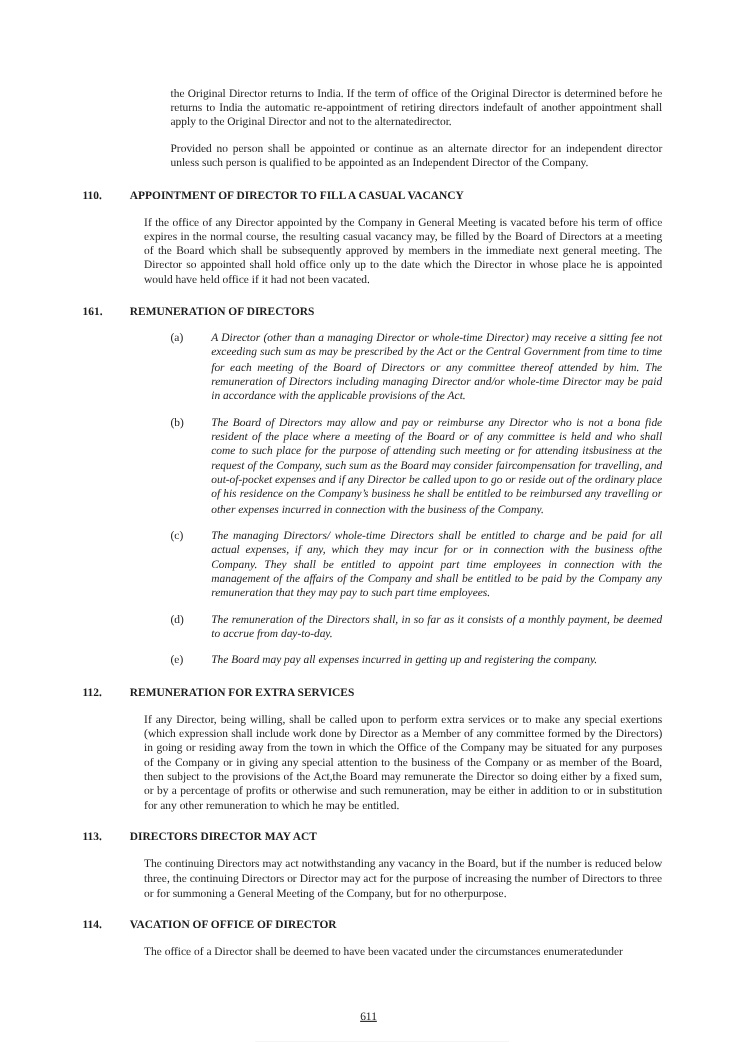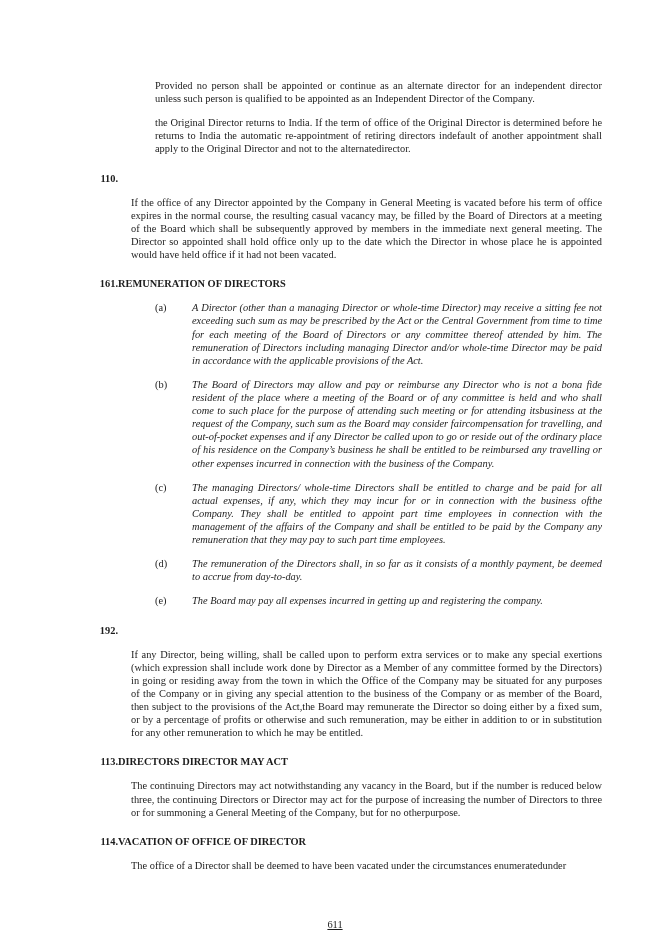--- a/index.html
+++ b/index.html
@@ -34,21 +34,20 @@
   .indent-2 { margin-left: 80px; }
   .section-header {
     display: flex;
     font-weight: bold;
     margin: 16px 0 11px 0;
     line-height: 1.26;
   }
   .sec-num {
     width: 43px;
     flex-shrink: 0;
-    text-align: right;
   }
   .sub-item {
     display: flex;
     margin: 0 0 11px 80px;
     line-height: 1.26;
   }
   .item-label {
     width: 37px;
     flex-shrink: 0;
   }
@@ -66,26 +65,27 @@
     line-height: 1.2;
     text-decoration: underline;
   }
 </style>
 </head>
 <body>
 
 <div class="page">
   <div class="content">
 
+    <p class="para indent-2">the Original Director returns to India. If the term of office of the Original Director is determined before he returns to India the automatic re-appointment of retiring directors indefault of another appointment shall apply to the Original Director and not to the alternatedirector.</p>
     <p class="para indent-2">Provided no person shall be appointed or continue as an alternate director for an independent director unless such person is qualified to be appointed as an Independent Director of the Company.</p>
-    <p class="para indent-2">the Original Director returns to India. If the term of office of the Original Director is determined before he returns to India the automatic re-appointment of retiring directors indefault of another appointment shall apply to the Original Director and not to the alternatedirector.</p>
 
     <div class="section">
       <div class="section-header">
         <span class="sec-num">110.</span>
+        <span class="sec-title">APPOINTMENT OF DIRECTOR TO FILL A CASUAL VACANCY</span>
       </div>
       <p class="para indent-1">If the office of any Director appointed by the Company in General Meeting is vacated before his term of office expires in the normal course, the resulting casual vacancy may, be filled by the Board of Directors at a meeting of the Board which shall be subsequently approved by members in the immediate next general meeting. The Director so appointed shall hold office only up to the date which the Director in whose place he is appointed would have held office if it had not been vacated.</p>
     </div>
 
     <div class="section">
       <div class="section-header">
         <span class="sec-num">161.</span>
         <span class="sec-title">REMUNERATION OF DIRECTORS</span>
       </div>
       <div class="sub-item">
@@ -105,21 +105,22 @@
         <span class="item-text">The remuneration of the Directors shall, in so far as it consists of a monthly payment, be deemed to accrue from day-to-day.</span>
       </div>
       <div class="sub-item">
         <span class="item-label">(e)</span>
         <span class="item-text">The Board may pay all expenses incurred in getting up and registering the company.</span>
       </div>
     </div>
 
     <div class="section">
       <div class="section-header">
-        <span class="sec-num">192.</span>
+        <span class="sec-num">112.</span>
+        <span class="sec-title">REMUNERATION FOR EXTRA SERVICES</span>
       </div>
       <p class="para indent-1">If any Director, being willing, shall be called upon to perform extra services or to make any special exertions (which expression shall include work done by Director as a Member of any committee formed by the Directors) in going or residing away from the town in which the Office of the Company may be situated for any purposes of the Company or in giving any special attention to the business of the Company or as member of the Board, then subject to the provisions of the Act,the Board may remunerate the Director so doing either by a fixed sum, or by a percentage of profits or otherwise and such remuneration, may be either in addition to or in substitution for any other remuneration to which he may be entitled.</p>
     </div>
 
     <div class="section">
       <div class="section-header">
         <span class="sec-num">113.</span>
         <span class="sec-title">DIRECTORS DIRECTOR MAY ACT</span>
       </div>
       <p class="para indent-1">The continuing Directors may act notwithstanding any vacancy in the Board, but if the number is reduced below three, the continuing Directors or Director may act for the purpose of increasing the number of Directors to three or for summoning a General Meeting of the Company, but for no otherpurpose.</p>

